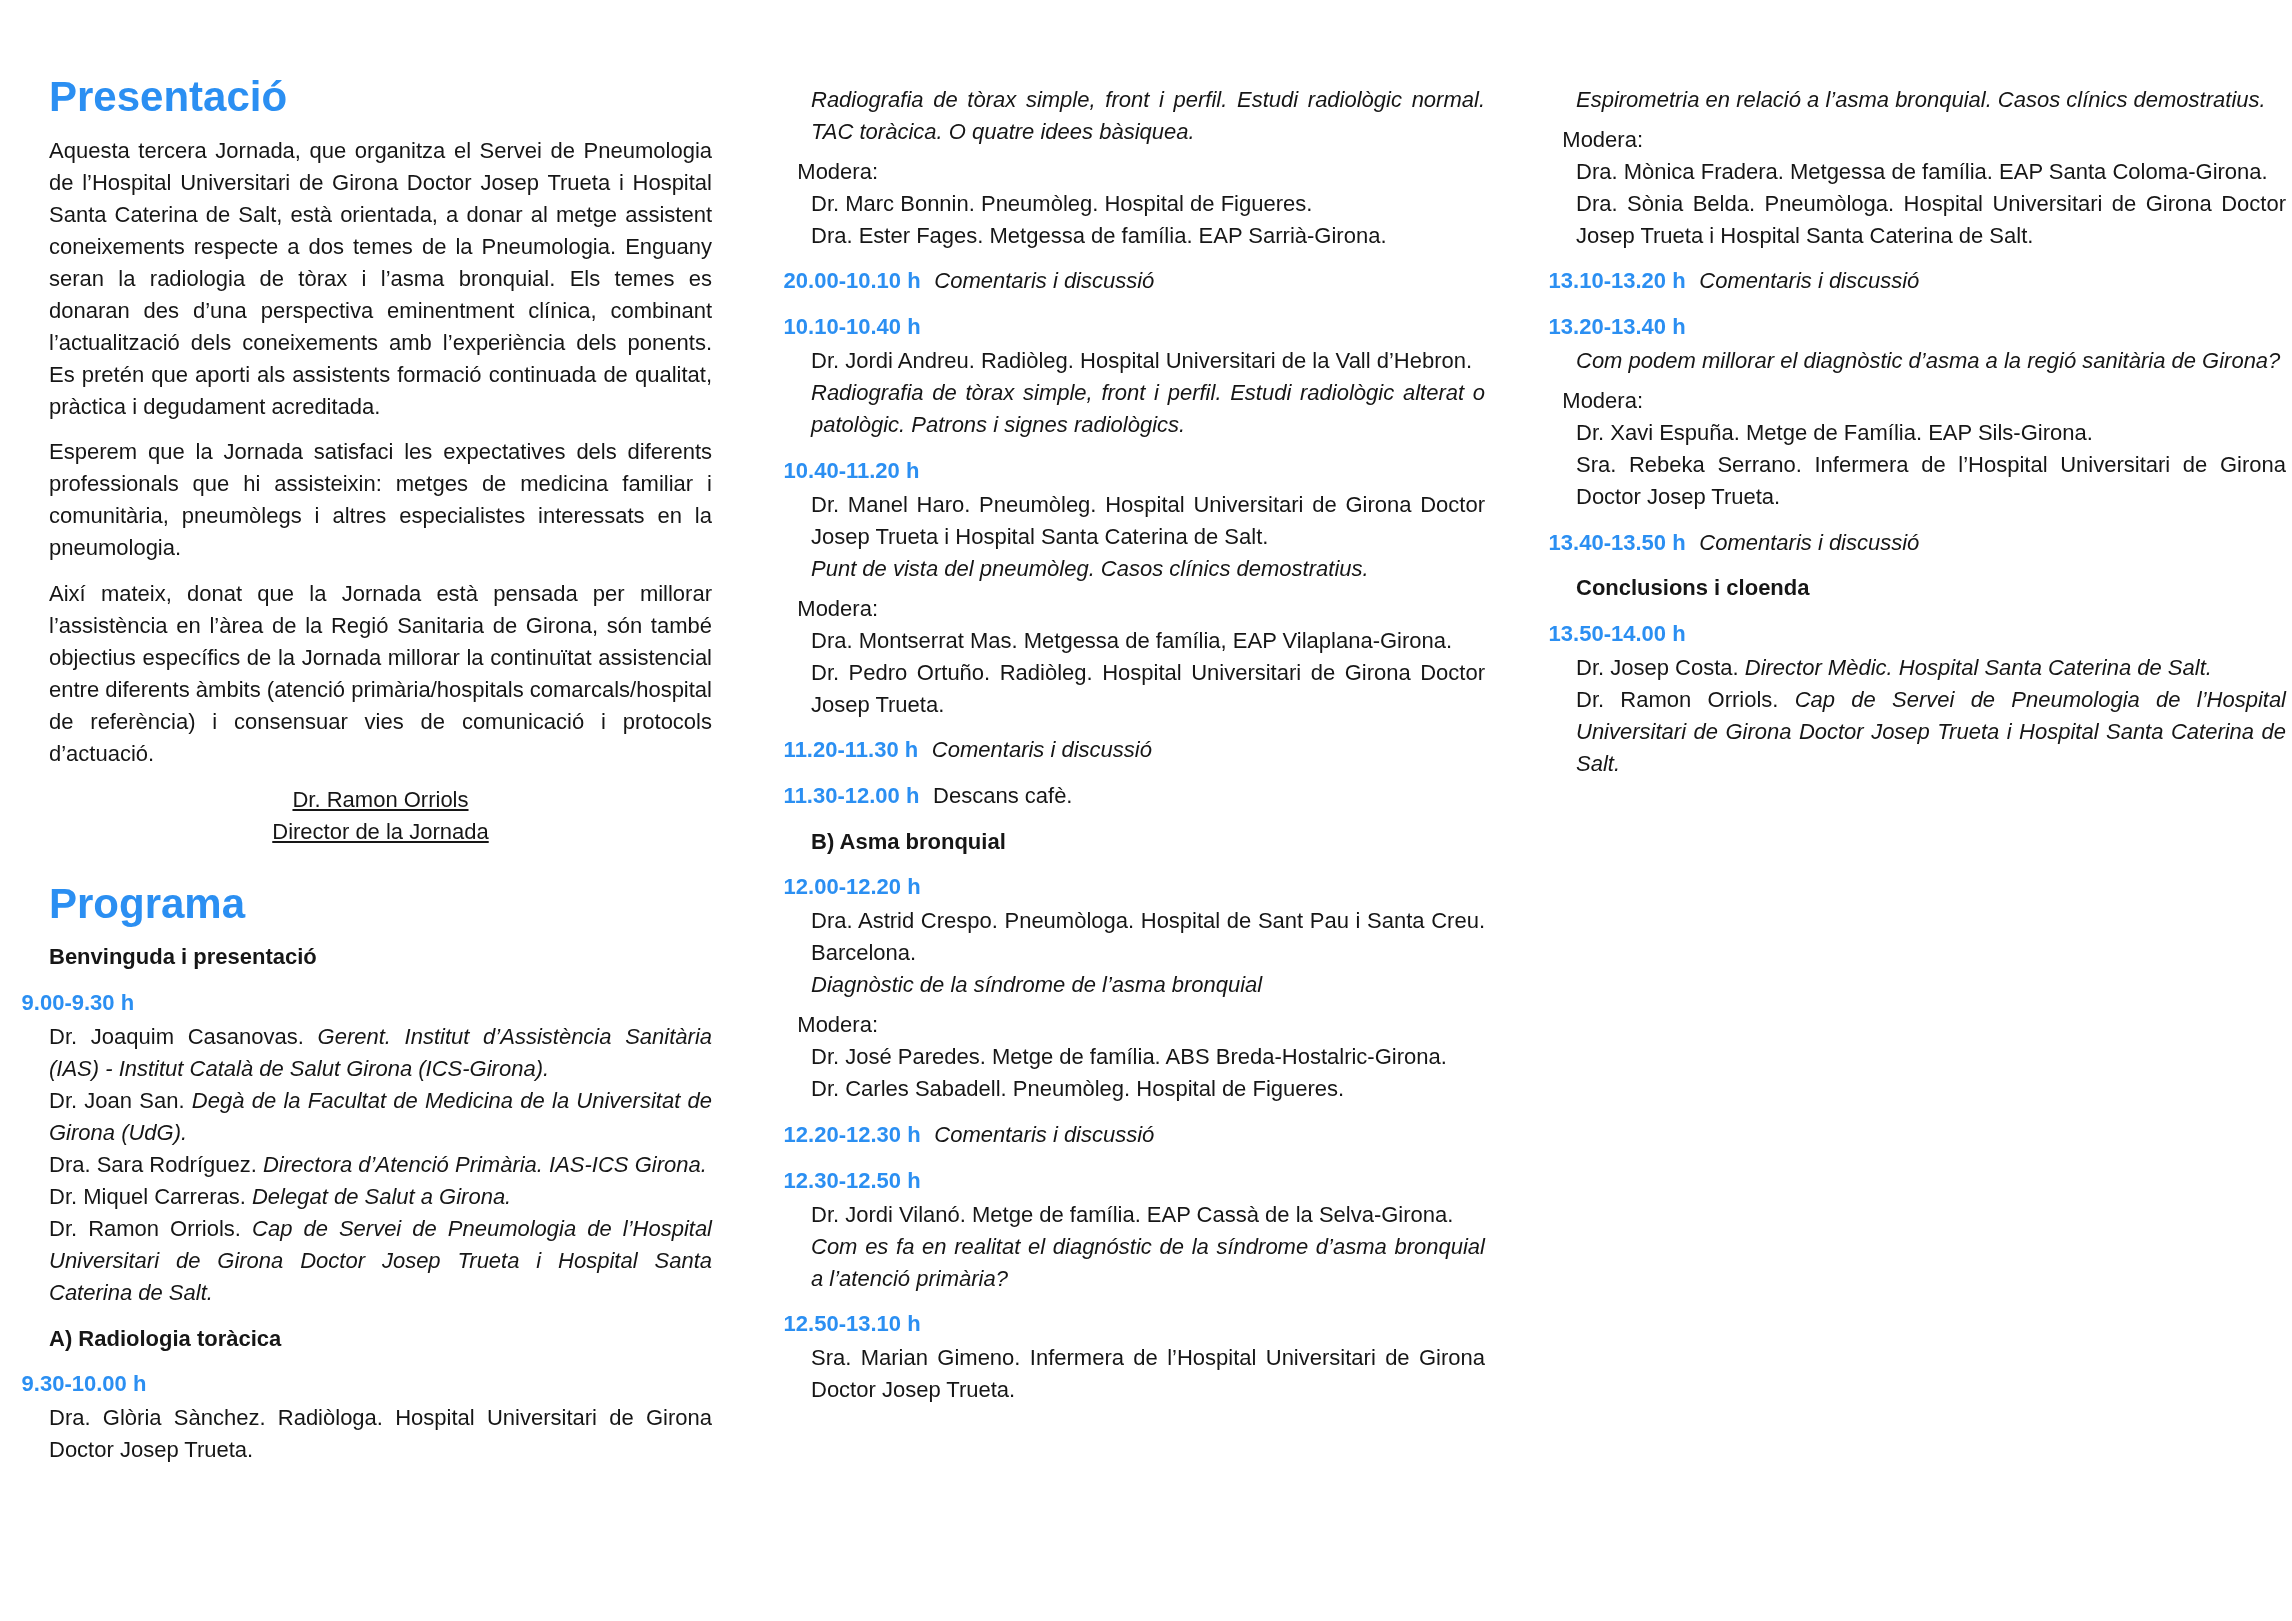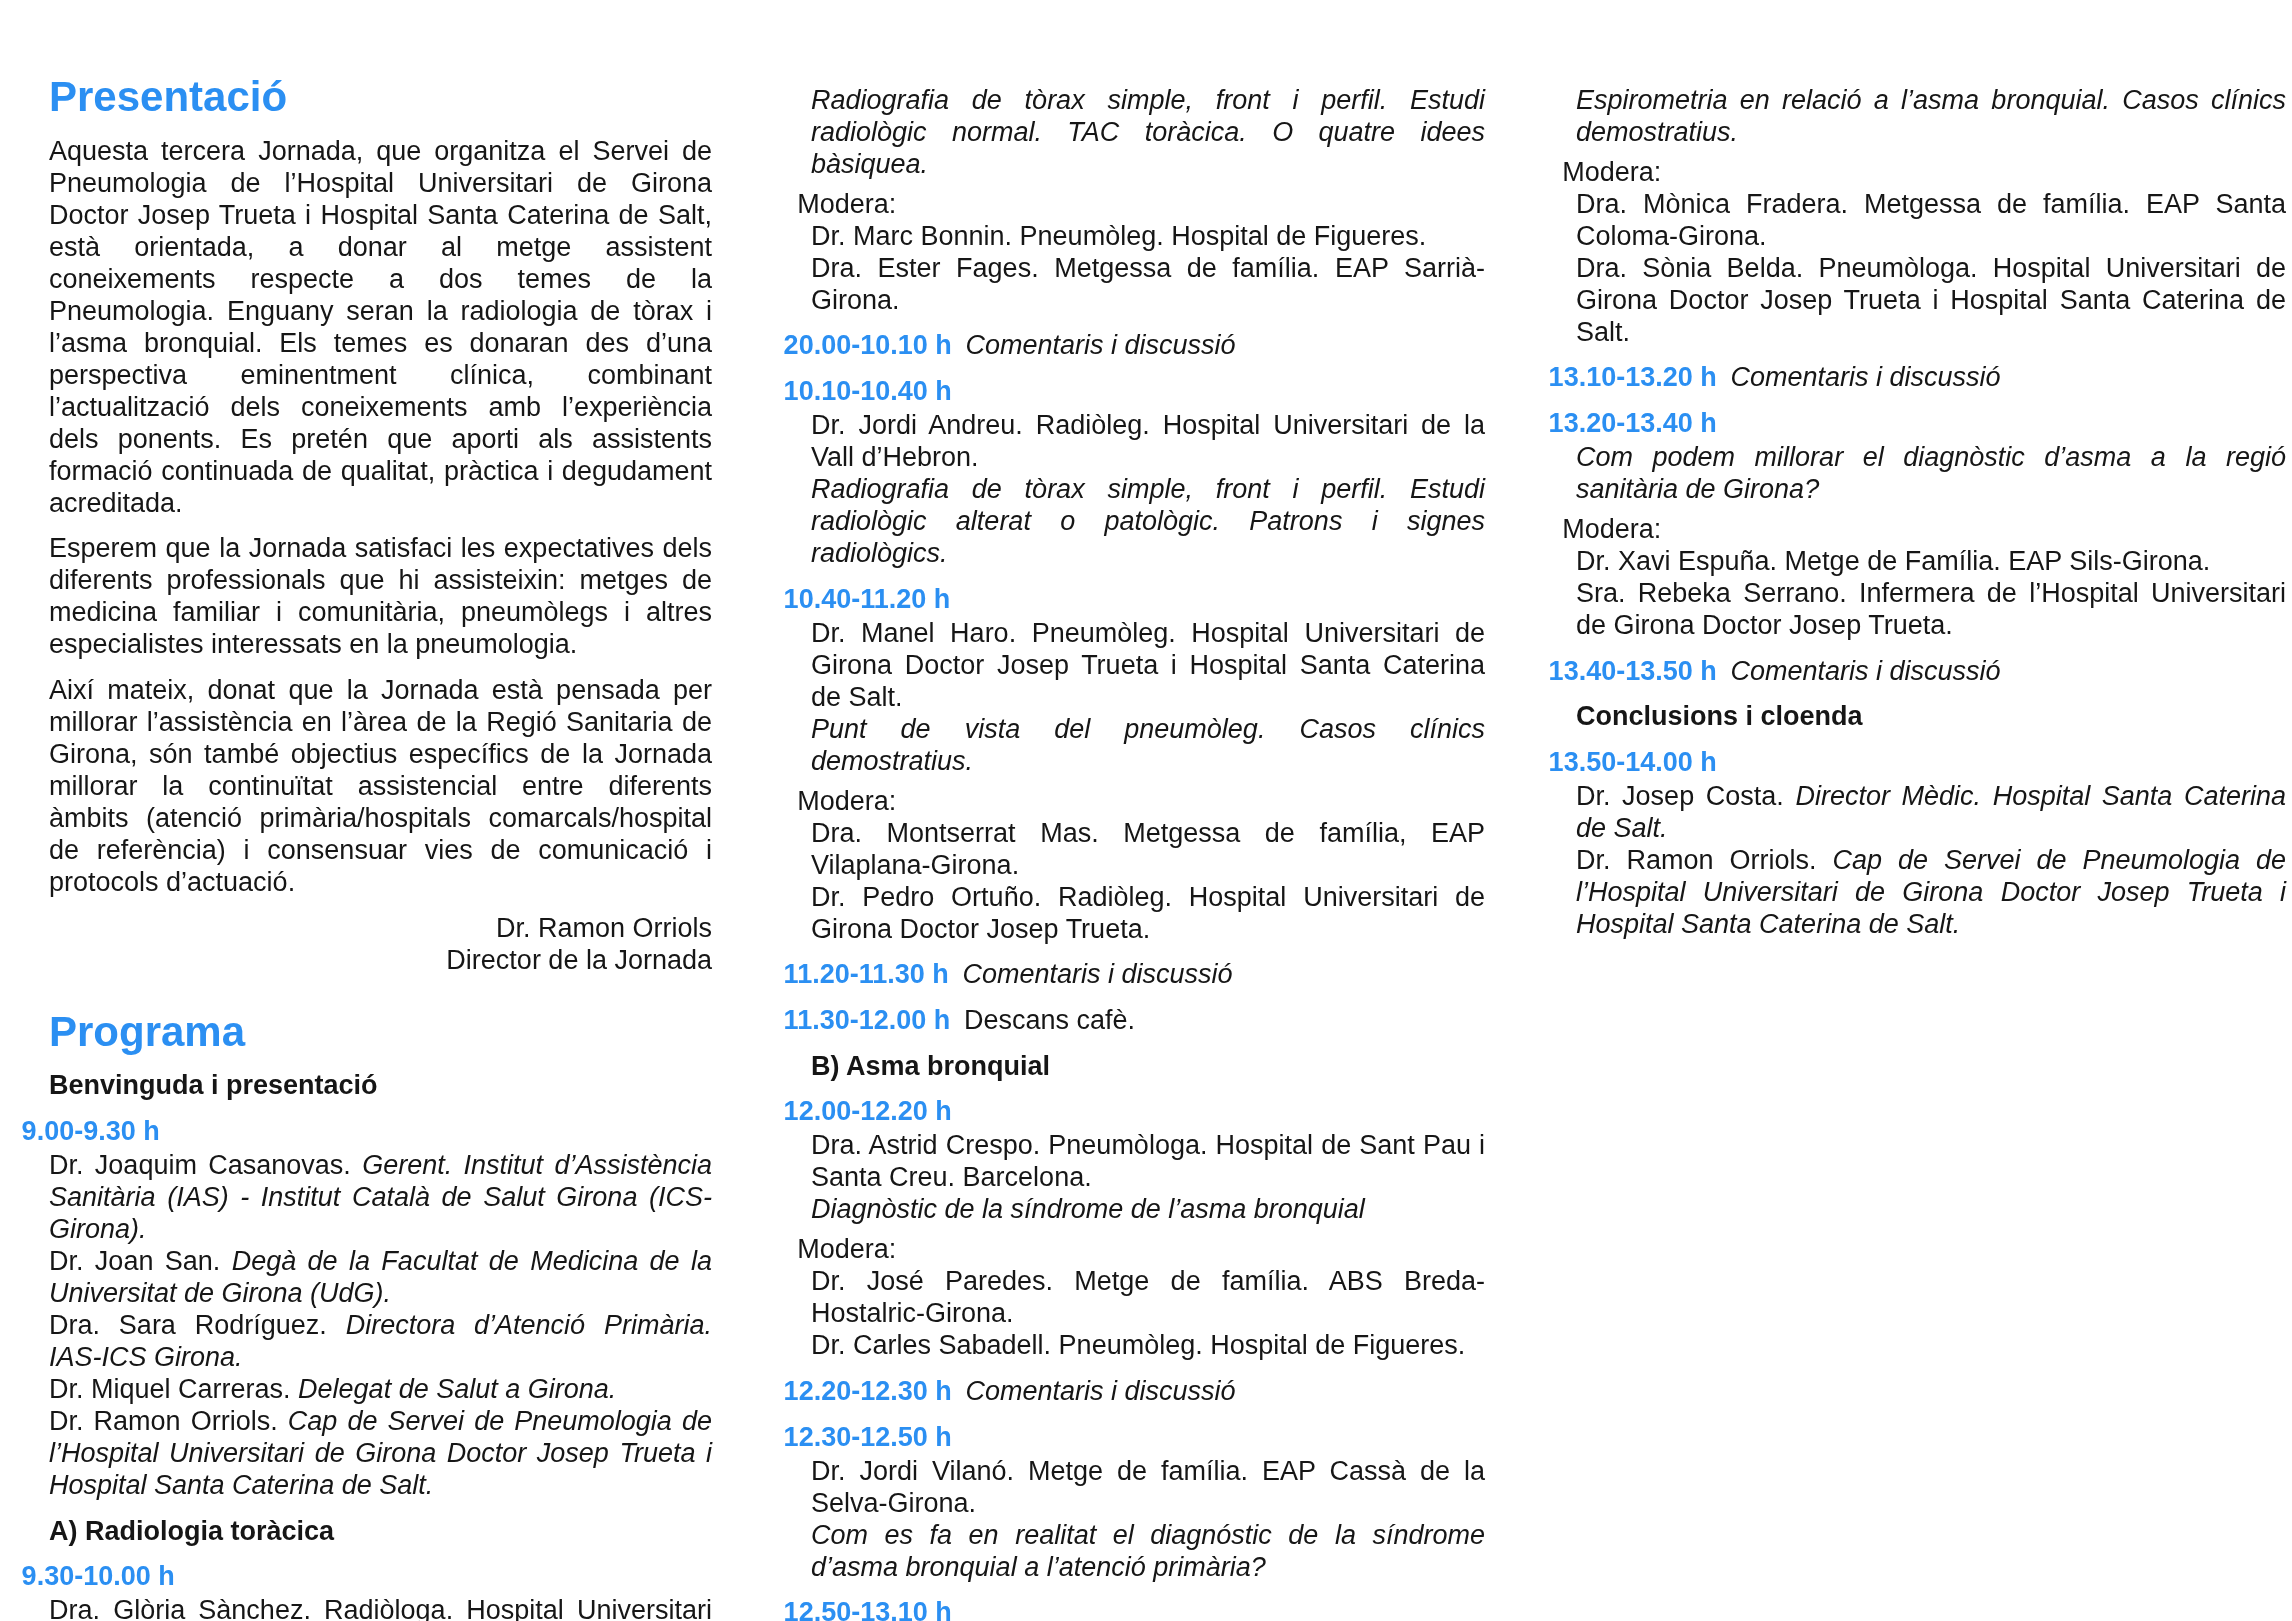--- a/index.html
+++ b/index.html
@@ -16,32 +16,32 @@
     position:relative;
     overflow:hidden;
     -webkit-font-smoothing:antialiased;
   }
   .column{position:absolute;}
   #col1{left:49px;top:78px;width:663px;}
   #col2{left:811px;top:84px;width:674px;}
   #col3{left:1576px;top:84px;width:710px;}
 
   p,h2{margin:0;}
-  .column p{font-size:27px;line-height:32px;}
+  .column p{font-size:22px;line-height:32px;}
 
   .heading{
     color:var(--accent);
     font-size:42px;line-height:37px;
     font-weight:bold;
     margin:0 0 19.6px 0;
   }
   .heading.mt{margin-top:37px;}
 
   .para{text-align:justify;margin-bottom:13.7px;}
-  .signature{text-align:right;margin-top:10px;}
+  .signature{text-align:center;margin-top:10px;text-decoration:underline;}
 
   .subheading{font-weight:bold;margin-top:13.7px;margin-bottom:9.8px;}
 
   .time-line{margin-top:13.7px;margin-bottom:2px;margin-left:-27.4px;}
   .time{color:var(--accent);font-weight:bold;}
   .time-note{margin-left:13.7px;}
 
   .modera{margin-left:-13.7px;margin-top:7.8px;}
 
   .entry{text-align:justify;}

